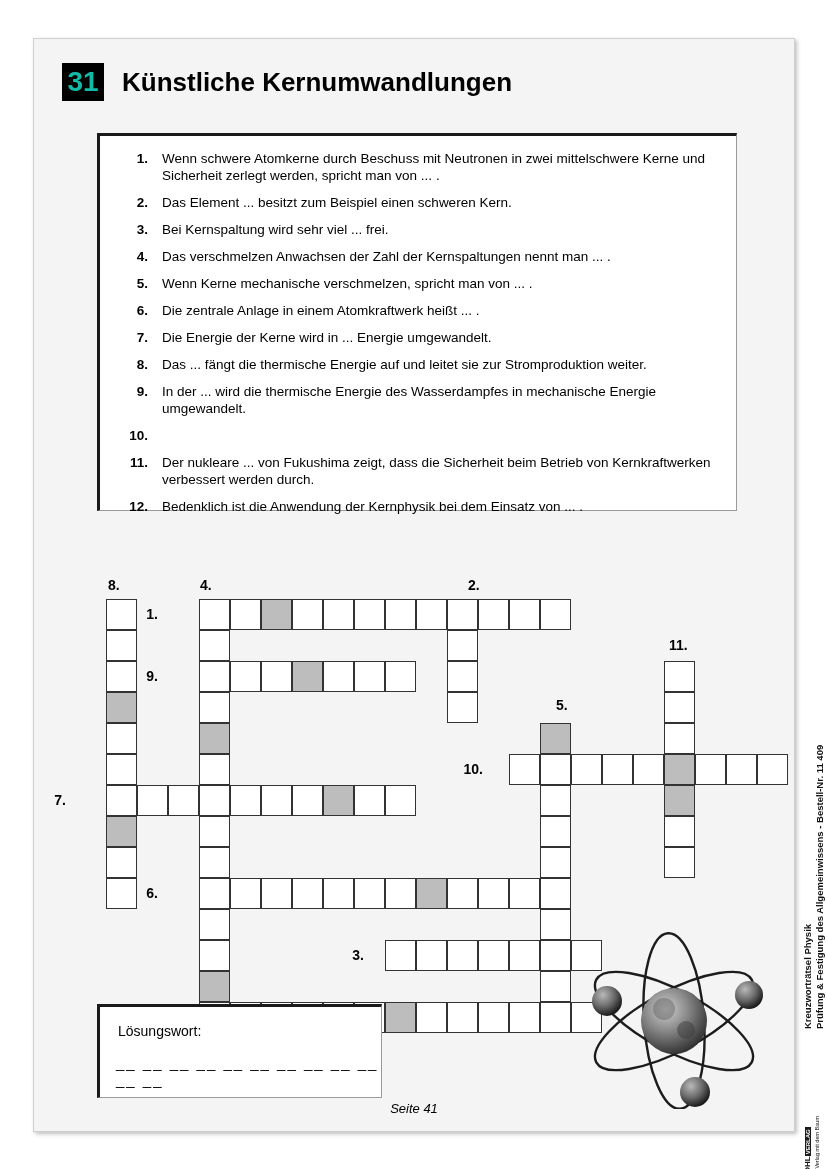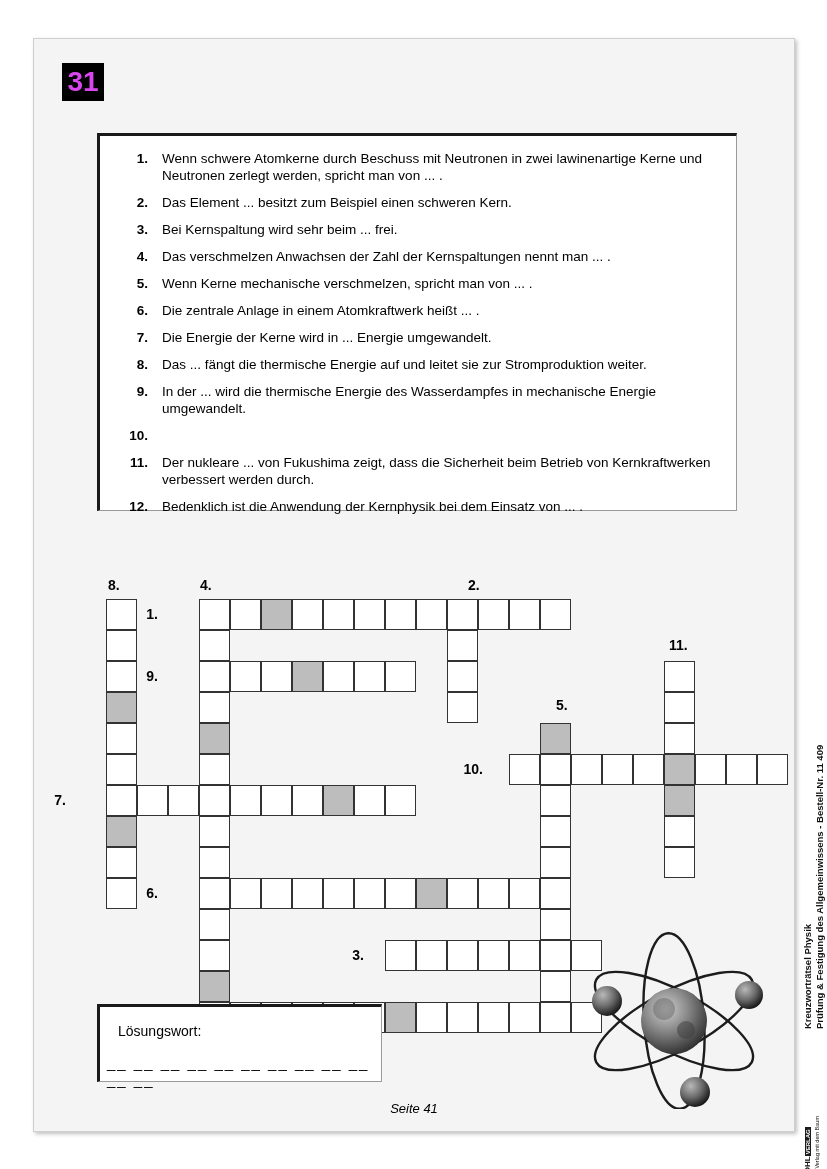--- a/index.html
+++ b/index.html
@@ -15,21 +15,21 @@
   }
   .sheet{
     position:absolute;left:33px;top:38px;width:760px;height:1092px;
     background:#f4f4f4;
     border:1px solid #cfcfcf;
     box-shadow:2px 2px 4px rgba(0,0,0,0.25);
   }
   
   .numbox{
     position:absolute;left:28px;top:24px;width:42px;height:38px;
-    background:#000000;color:#d946ef;
+    background:#000000;color:#14b8a6;
     font-size:28px;font-weight:bold;line-height:38px;text-align:center;
     letter-spacing:0px;
   }
   .title{
     position:absolute;left:88px;top:24px;
     font-size:26px;font-weight:bold;color:#000000;line-height:38px;
     white-space:nowrap;
   }
   
   .cluebox{
@@ -71,33 +71,33 @@
   .gnum{
     position:absolute;
     font-size:14px;font-weight:bold;color:#000;
     text-align:right;
     line-height:31px;
     white-space:nowrap;
   }
   .gnum.above{line-height:16px;text-align:left;}
   
   .solbox{
-    position:absolute;left:63px;top:965px;width:285px;height:78px;
+    position:absolute;left:63px;top:965px;width:285px;height:94px;
     background:#ffffff;
     border:1px solid #9a9a9a;
     border-top:3px solid #1a1a1a;
     border-left:3px solid #1a1a1a;
     box-sizing:border-box;
   }
   .sol-label{
     position:absolute;left:18px;top:16px;
     font-size:14px;color:#000;
   }
   .sol-dashes{
-    position:absolute;left:7px;top:47px;
+    position:absolute;left:16px;top:47px;
     font-size:15px;color:#000;letter-spacing:2px;
     font-family:"Liberation Sans", sans-serif;
   }
   .seite{
     position:absolute;left:0;top:1062px;width:760px;
     text-align:center;
     font-size:13px;font-style:italic;color:#000;
   }
   
   .vstrip{
@@ -125,34 +125,35 @@
     position:absolute;left:535px;top:890px;width:210px;height:180px;
   }
 </style>
 </head>
 <body>
 
 <div class="page">
   <div class="sheet">
 
     <div class="numbox">31</div>
+    <div class="title">Künstliche Kernumwandlungen</div>
 
     <div class="cluebox">
       <div class="clues" id="clue-list">
           <div class="clue">
             <div class="clue-num">1.</div>
-            <div class="clue-text">Wenn schwere Atomkerne durch Beschuss mit Neutronen in zwei lawinenartige Kerne und Neutronen zerlegt werden, spricht man von ... .</div>
+            <div class="clue-text">Wenn schwere Atomkerne durch Beschuss mit Neutronen in zwei mittelschwere Kerne und Sicherheit zerlegt werden, spricht man von ... .</div>
           </div>
           <div class="clue">
             <div class="clue-num">2.</div>
             <div class="clue-text">Das Element ... besitzt zum Beispiel einen schweren Kern.</div>
           </div>
           <div class="clue">
             <div class="clue-num">3.</div>
-            <div class="clue-text">Bei Kernspaltung wird sehr beim ... frei.</div>
+            <div class="clue-text">Bei Kernspaltung wird sehr viel ... frei.</div>
           </div>
           <div class="clue">
             <div class="clue-num">4.</div>
             <div class="clue-text">Das verschmelzen Anwachsen der Zahl der Kernspaltungen nennt man ... .</div>
           </div>
           <div class="clue">
             <div class="clue-num">5.</div>
             <div class="clue-text">Wenn Kerne mechanische verschmelzen, spricht man von ... .</div>
           </div>
           <div class="clue">

